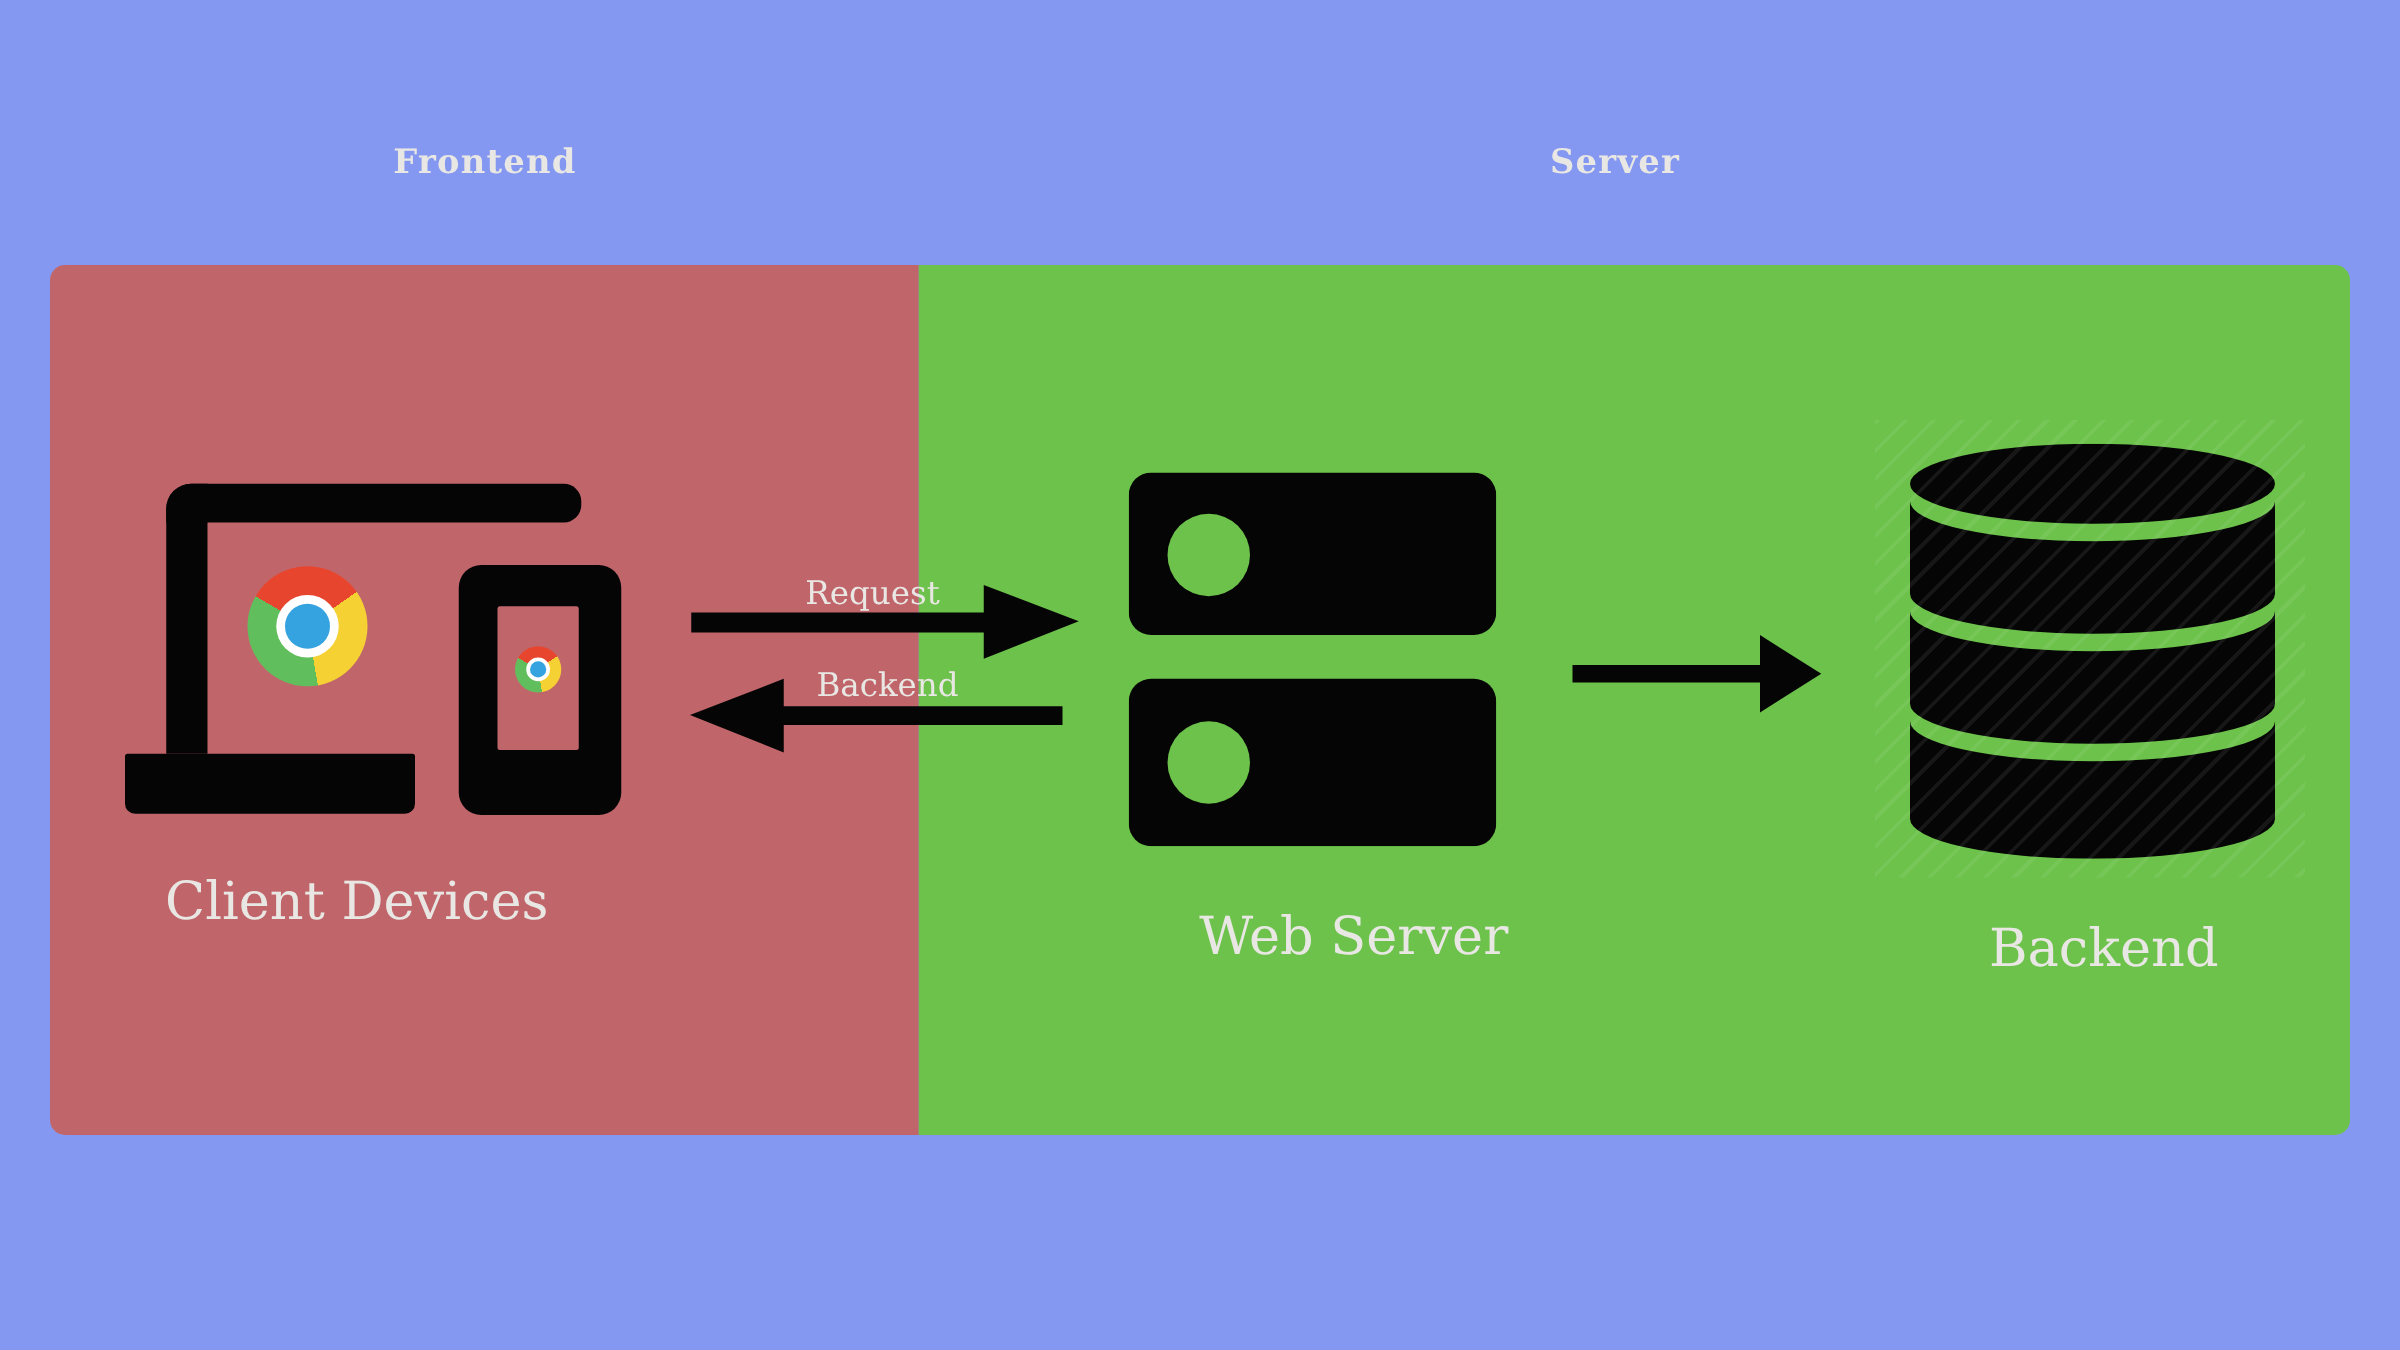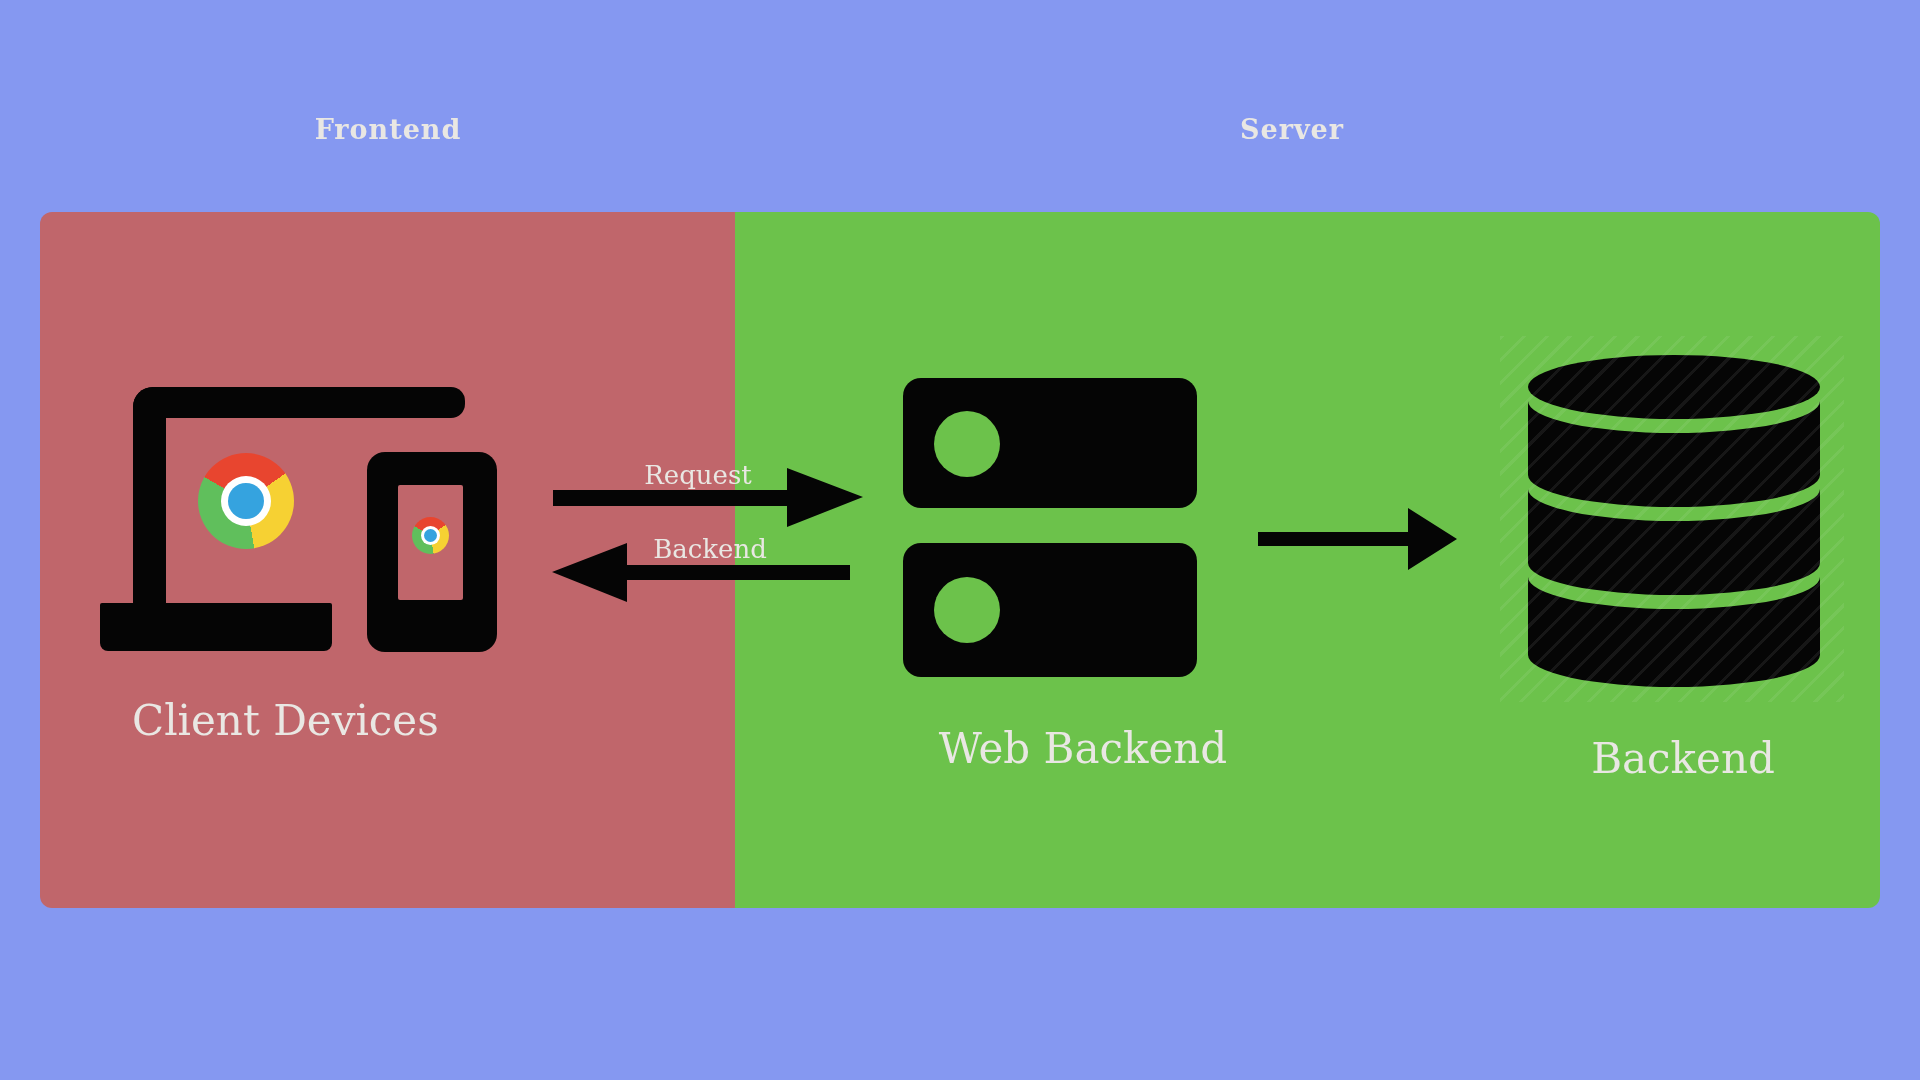--- a/index.html
+++ b/index.html
@@ -118,16 +118,16 @@
 
   <svg class="abs-svg" style="left:1528px;top:355px;" width="292" height="332" viewBox="0 0 292 332">
     <ellipse cx="146" cy="32" rx="146" ry="32" style="fill:var(--icon_black)"></ellipse>
     <path d="M0,46 A146,32 0 0 0 292,46 L292,120 A146,32 0 0 1 0,120 Z" style="fill:var(--icon_black)"></path>
     <path d="M0,134 A146,32 0 0 0 292,134 L292,208 A146,32 0 0 1 0,208 Z" style="fill:var(--icon_black)"></path>
     <path d="M0,222 A146,32 0 0 0 292,222 L292,300 A146,32 0 0 1 0,300 Z" style="fill:var(--icon_black)"></path>
   </svg>
   <div class="db-hatch"></div>
 
   <div class="node-label label-client">Client Devices</div>
-  <div class="node-label label-server">Web Backend</div>
+  <div class="node-label label-server">Web Server</div>
   <div class="node-label label-db">Backend</div>
 
 </div>
 
 </body></html>

